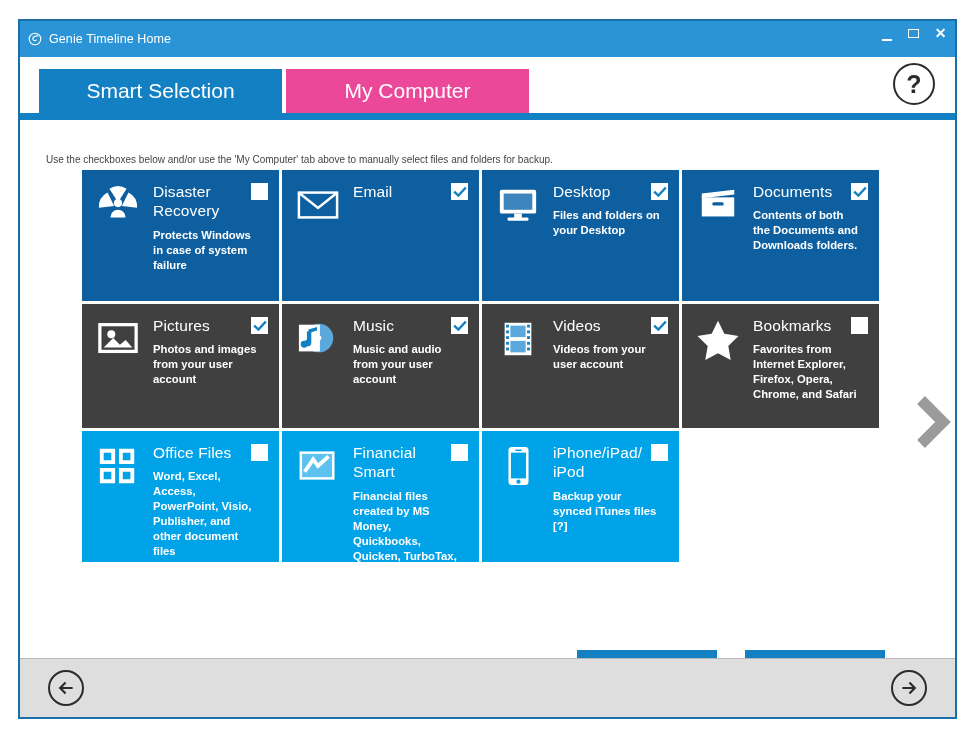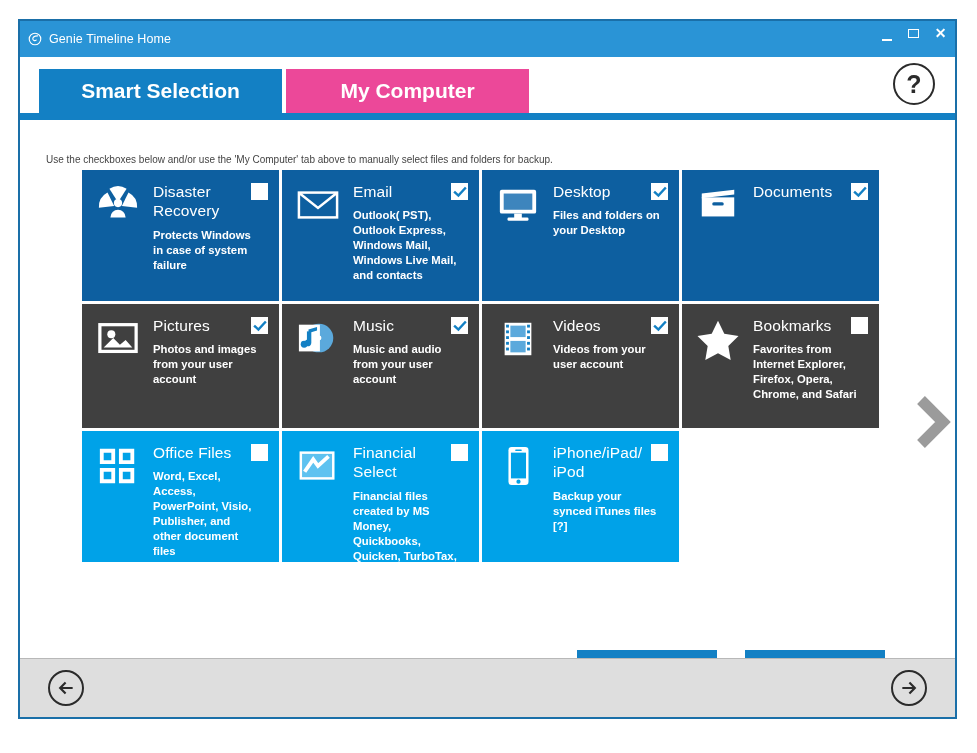--- a/index.html
+++ b/index.html
@@ -91,21 +91,21 @@
     padding-left: 19px;
     box-sizing: border-box;
   }
   .tab {
     height: 44px;
     display: flex;
     align-items: center;
     justify-content: center;
     color: #ffffff;
     font-size: 21px;
-    font-weight: 700;
+    font-weight: 400;
     cursor: default;
     user-select: none;
     box-sizing: border-box;
   }
   .tab.active { width: 243px; background: #1380c4; }
   .tab.inactive { width: 243px; background: #ec4899; margin-left: 4px; align-items: center; }
   .helpbtn {
     position: absolute;
     right: 20px;
     top: 6px;
@@ -323,21 +323,20 @@
             
           </div>
         </div>
 
         <div class="tile dark">
           <svg class="tile-icon" viewBox="0 0 48 44">
             <rect x="4" y="9" width="40" height="26" fill="none" stroke="#ffffff" stroke-width="2.6"></rect>
             <path d="M5 10 L24 25 L43 10" fill="none" stroke="#ffffff" stroke-width="2.6"></path>
           </svg>
           <div class="tile-title">Email</div>
-          <div class="tile-desc">Outlook( PST), Outlook Express, Windows Mail, Windows Live Mail, and contacts</div>
           <div class="checkbox checked">
             <svg viewBox="0 0 14 14" width="14" height="14">
               <path d="M2 7.4 L5.4 10.6 L12 3.4" fill="none" stroke="#1380c4" stroke-width="2.4" stroke-linecap="square" stroke-linejoin="miter"></path>
             </svg>
           </div>
         </div>
 
         <div class="tile dark">
           <svg class="tile-icon" viewBox="0 0 48 44">
             <rect x="5" y="6" width="38" height="25" rx="2" fill="#ffffff"></rect>
@@ -354,20 +353,21 @@
           </div>
         </div>
 
         <div class="tile dark">
           <svg class="tile-icon" viewBox="0 0 48 44">
             <path d="M7 10 L41 6 L41 11 L7 15 Z" fill="#ffffff"></path>
             <rect x="7" y="14" width="34" height="20" fill="#ffffff"></rect>
             <rect x="18" y="19" width="12" height="3.6" rx="1.6" fill="#0d5fa0"></rect>
           </svg>
           <div class="tile-title">Documents</div>
+          <div class="tile-desc">Contents of both the Documents and Downloads folders.</div>
           <div class="checkbox checked">
             <svg viewBox="0 0 14 14" width="14" height="14">
               <path d="M2 7.4 L5.4 10.6 L12 3.4" fill="none" stroke="#1380c4" stroke-width="2.4" stroke-linecap="square" stroke-linejoin="miter"></path>
             </svg>
           </div>
         </div>
 
         <div class="tile mid">
           <svg class="tile-icon" viewBox="0 0 48 44">
             <rect x="5" y="7" width="38" height="28" fill="none" stroke="#ffffff" stroke-width="3.4"></rect>
@@ -451,21 +451,21 @@
           <div class="checkbox">
             
           </div>
         </div>
 
         <div class="tile light">
           <svg class="tile-icon" viewBox="0 0 48 44">
             <rect x="6" y="8" width="34" height="27" fill="#5ec2f0" stroke="#ffffff" stroke-width="2.6"></rect>
             <path d="M10 28 L19 15 L24 22 L35 12" fill="none" stroke="#ffffff" stroke-width="4" stroke-linejoin="miter" stroke-linecap="butt"></path>
           </svg>
-          <div class="tile-title">Financial Select</div>
+          <div class="tile-title">Financial Smart</div>
           <div class="tile-desc">Financial files created by MS Money, Quickbooks, Quicken, TurboTax, TaxCut, and Peachtree</div>
           <div class="checkbox">
             
           </div>
         </div>
 
         <div class="tile light">
           <svg class="tile-icon" viewBox="0 0 48 44">
             <rect x="14" y="2" width="21" height="40" rx="3.4" fill="#ffffff"></rect>
             <rect x="16.6" y="8" width="15.8" height="27" fill="#00a2e8"></rect>

